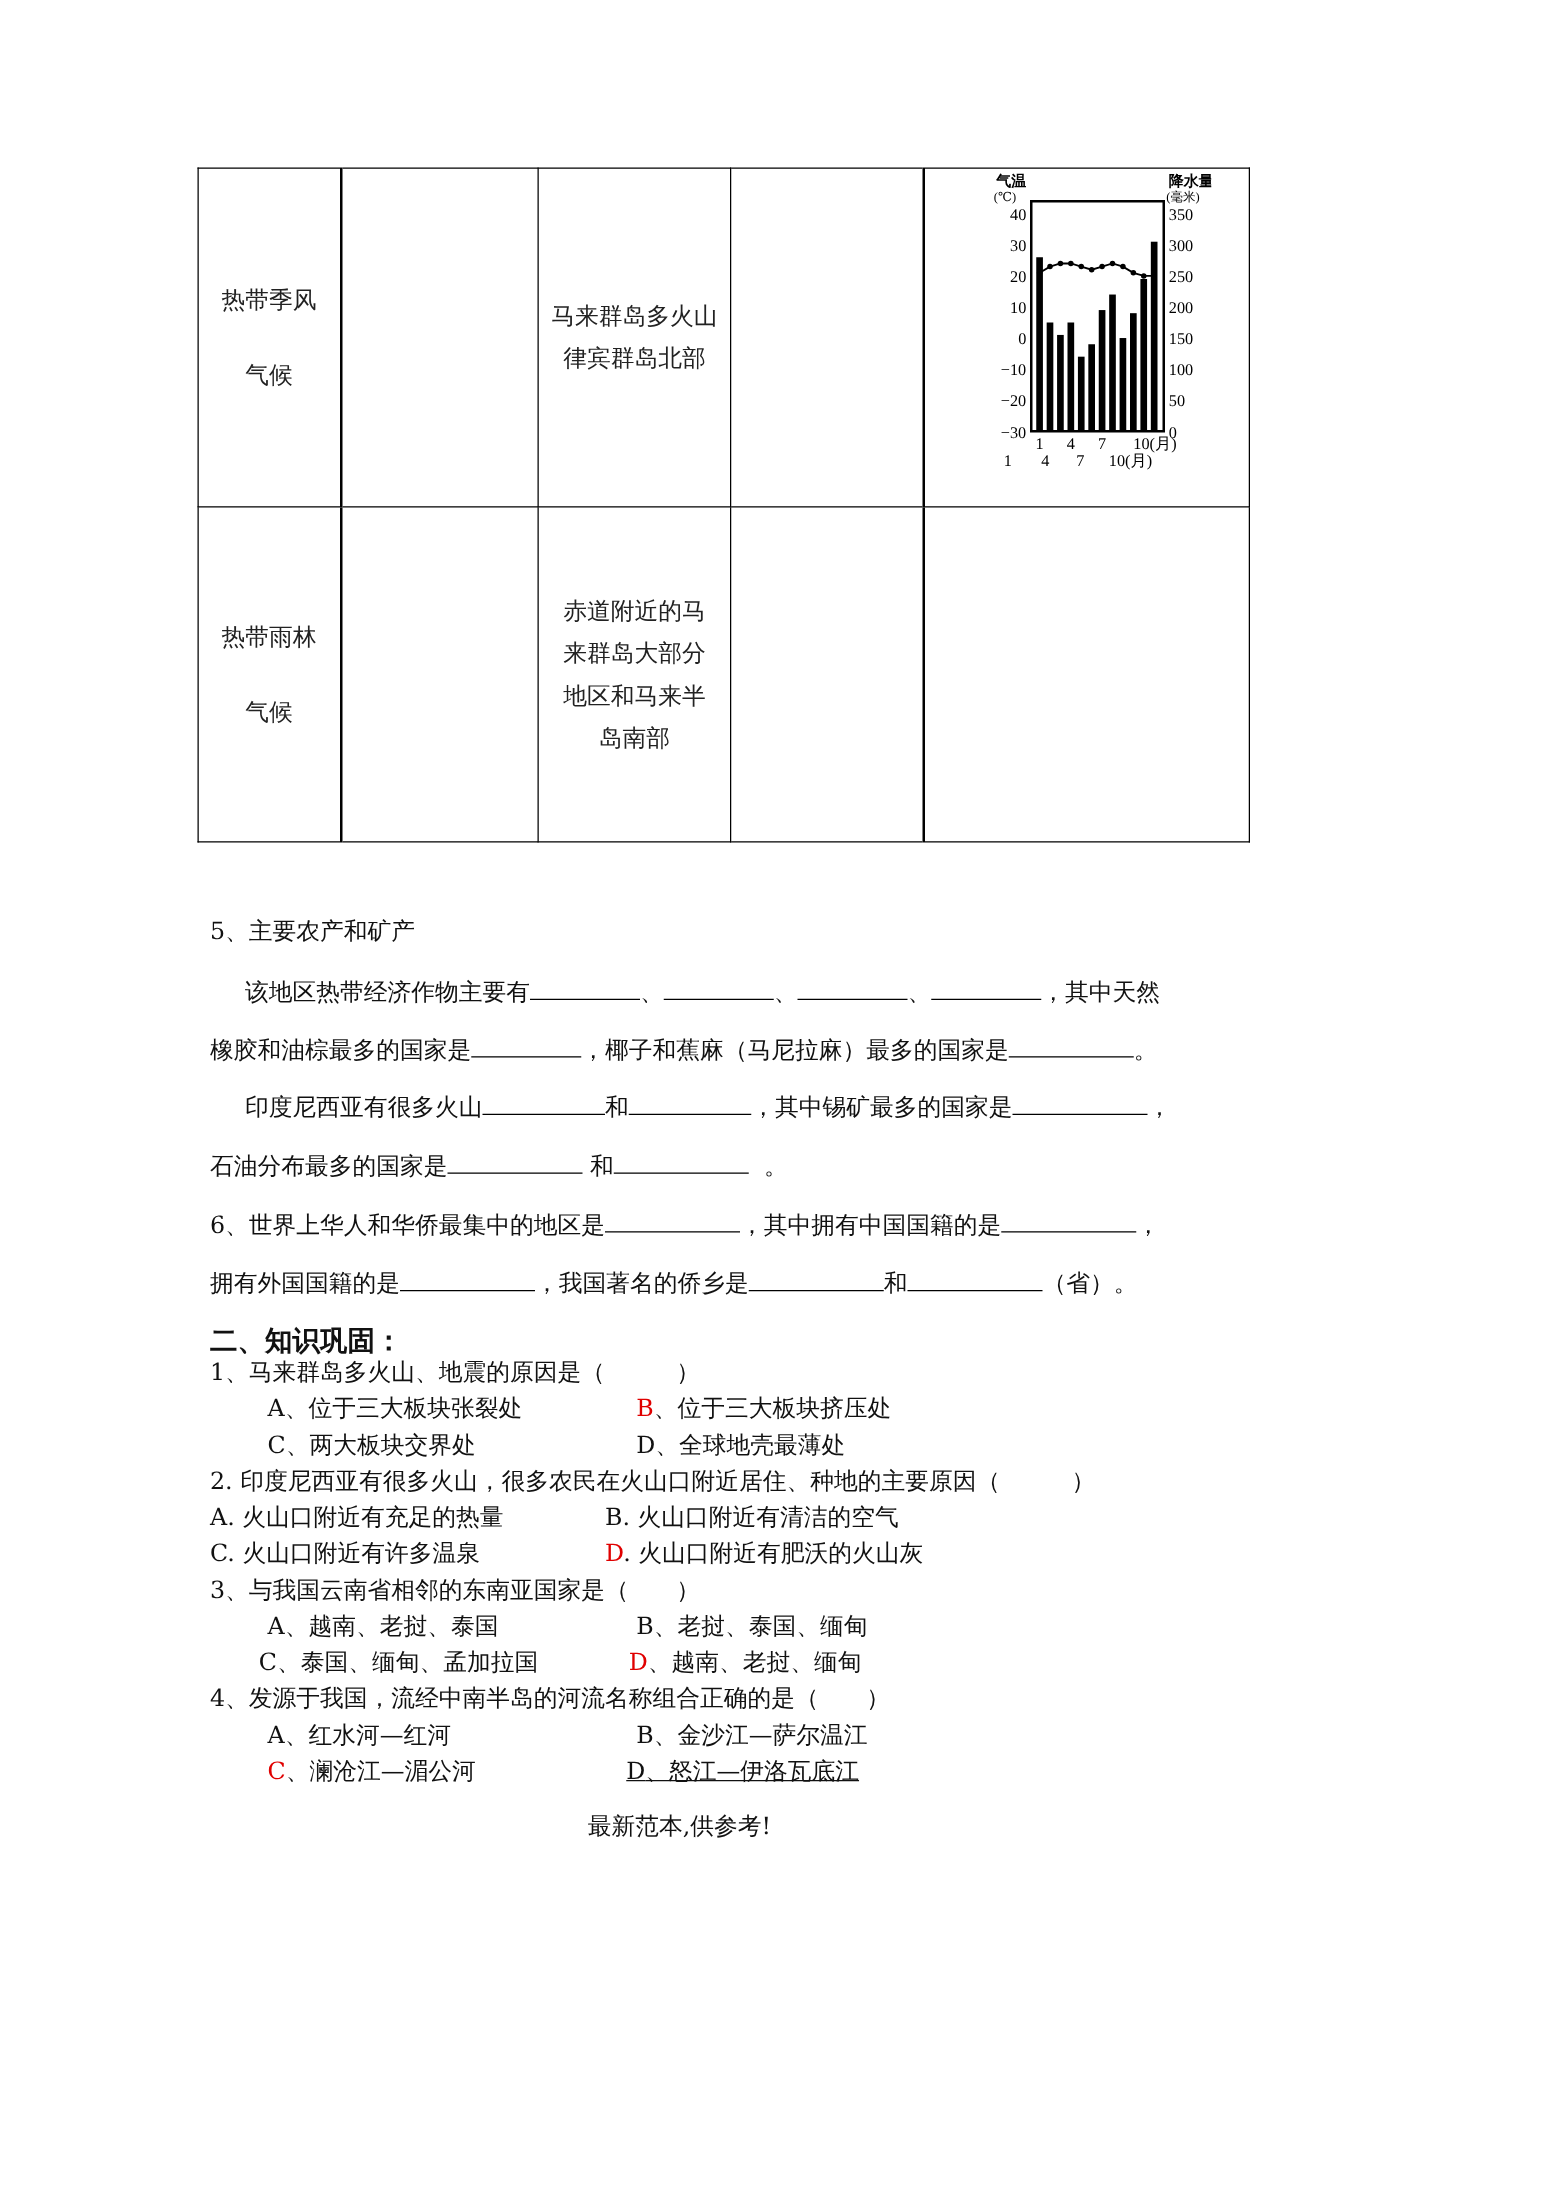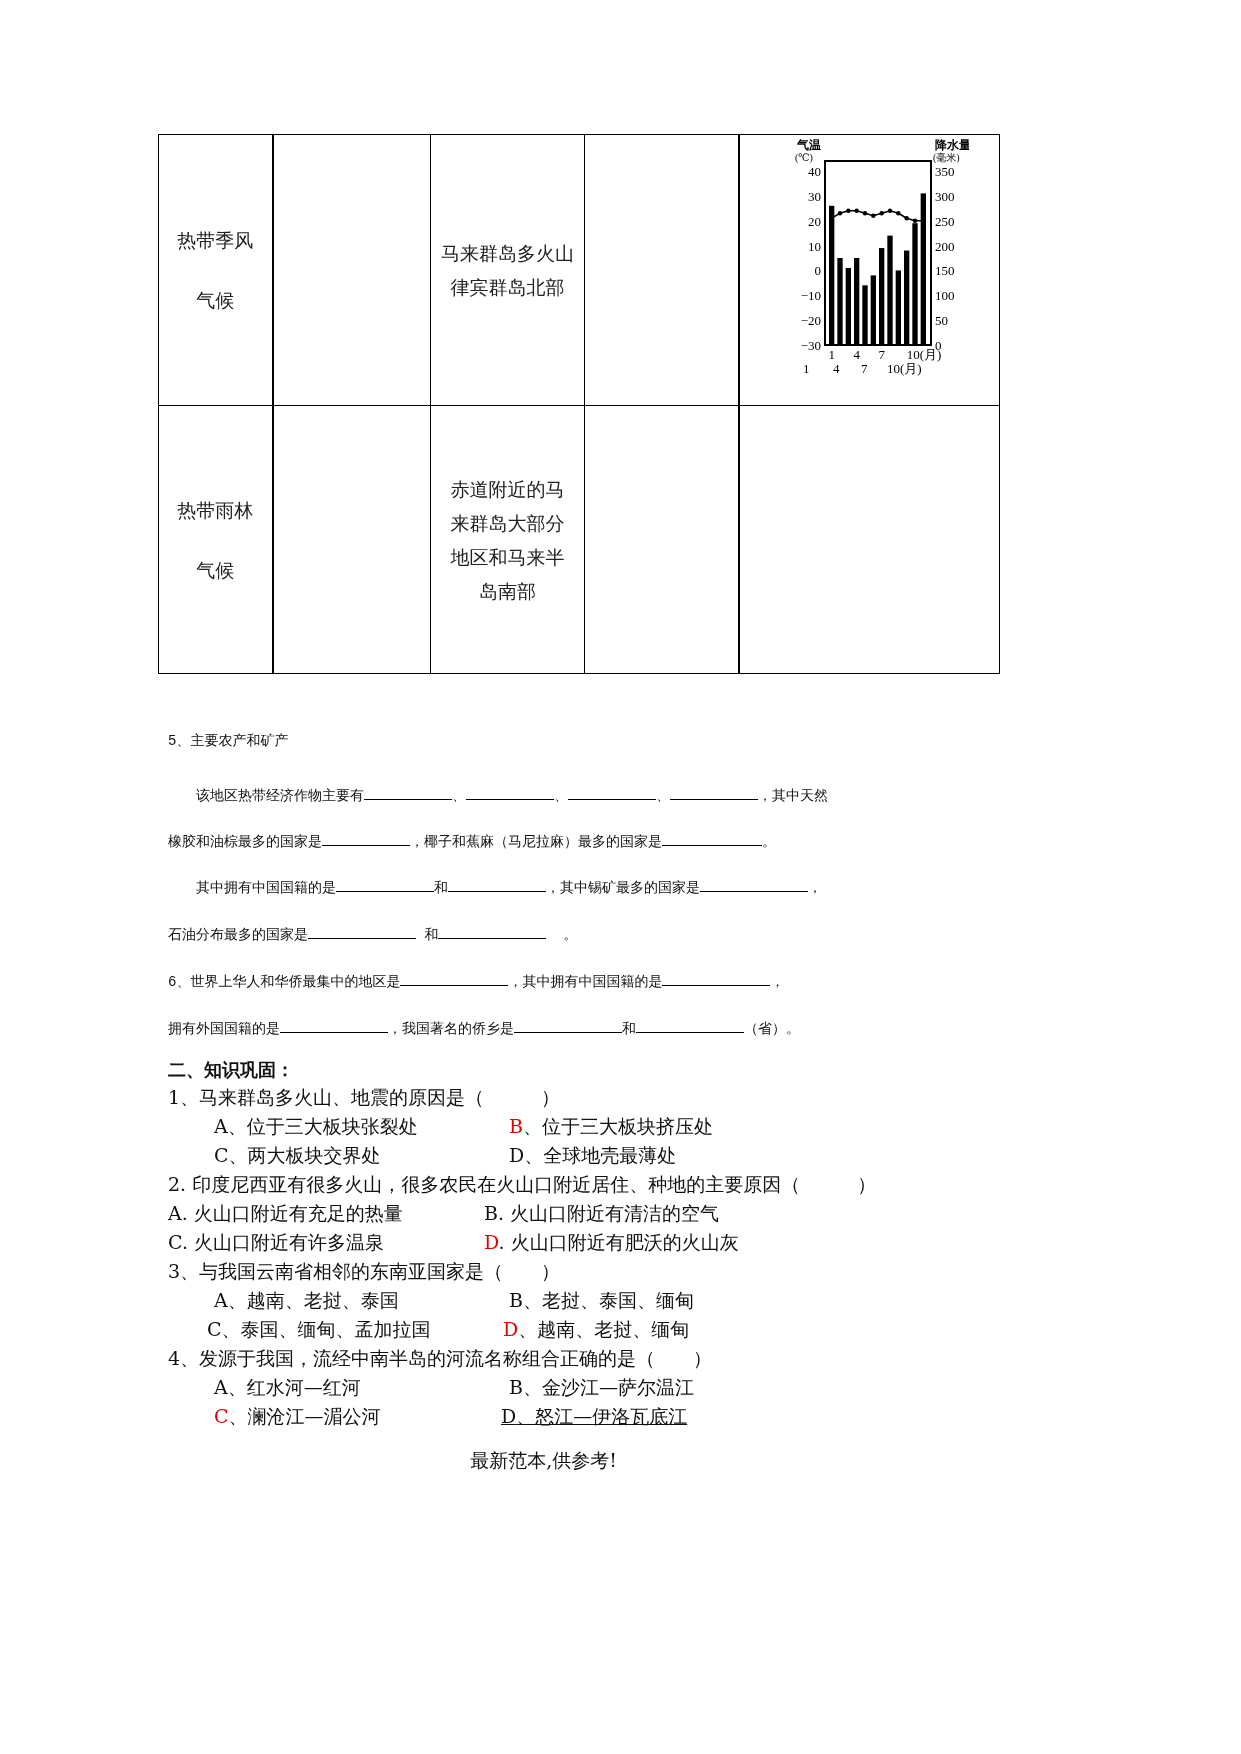--- a/index.html
+++ b/index.html
@@ -8,21 +8,21 @@
   table.climate { position: absolute; left: 158px; top: 134px; width: 841px;
                   border-collapse: collapse; table-layout: fixed; }
   table.climate td { border: 1px solid #000; text-align: center; vertical-align: middle;
                      font-size: 19px; color: #222; padding: 0; }
   table.climate td.thick-l { border-left: 2px solid #000; }
   tr.hdr td { height: 34px; }
   tr.r1 td { height: 270px; }
   tr.r2 td { height: 267px; }
   .type-cell div { line-height: 60px; }
   .region-cell div { line-height: 34px; padding: 0 8px; }
-  .line { position: absolute; font-size: 14px; white-space: nowrap; left: 168px; font-family: Liberation Mono, monospace; }
+  .line { position: absolute; font-size: 19px; white-space: nowrap; left: 168px; }
   .blank { display: inline-block; border-bottom: 1px solid #000; height: 20px; vertical-align: baseline; }
   .q { position: absolute; font-size: 19px; white-space: nowrap; }
   .red { color: #e00000; }
   .section-title { font-weight: bold; font-family: "DejaVu Sans", "Liberation Sans", sans-serif; }
   .footer { position: absolute; top: 1448px; left: 0; width: 1087px; text-align: center; font-size: 19px; }
   svg text { font-family: "Liberation Serif", "DejaVu Serif", serif; }
 </style>
 </head>
 <body>
 
@@ -129,36 +129,36 @@
 
 <div class="line" style="top:779px; left:196px;">
   <span>该地区热带经济作物主要有</span><span class="blank" style="width:88px"></span><span>、</span><span class="blank" style="width:88px"></span><span>、</span><span class="blank" style="width:88px"></span><span>、</span><span class="blank" style="width:88px"></span><span>，其中天然</span>
 </div>
 
 <div class="line" style="top:825px;">
   <span>橡胶和油棕最多的国家是</span><span class="blank" style="width:88px"></span><span>，椰子和蕉麻（马尼拉麻）最多的国家是</span><span class="blank" style="width:100px"></span><span>。</span>
 </div>
 
 <div class="line" style="top:871px; left:196px;">
-  <span>其中拥有中国国籍的是</span><span class="blank" style="width:98px"></span><span>和</span><span class="blank" style="width:98px"></span><span>，其中锡矿最多的国家是</span><span class="blank" style="width:108px"></span><span>，</span>
+  <span>印度尼西亚有很多火山</span><span class="blank" style="width:98px"></span><span>和</span><span class="blank" style="width:98px"></span><span>，其中锡矿最多的国家是</span><span class="blank" style="width:108px"></span><span>，</span>
 </div>
 
 <div class="line" style="top:918px;">
   <span>石油分布最多的国家是</span><span class="blank" style="width:108px"></span>&nbsp;<span>和</span><span class="blank" style="width:108px"></span>&nbsp;&nbsp;<span>。</span>
 </div>
 
 <div class="line" style="top:965px;">
   <span>6、世界上华人和华侨最集中的地区是</span><span class="blank" style="width:108px"></span><span>，其中拥有中国国籍的是</span><span class="blank" style="width:108px"></span><span>，</span>
 </div>
 
 <div class="line" style="top:1012px;">
   <span>拥有外国国籍的是</span><span class="blank" style="width:108px"></span><span>，我国著名的侨乡是</span><span class="blank" style="width:108px"></span><span>和</span><span class="blank" style="width:108px"></span><span>（省）。</span>
 </div>
 
-<div class="q section-title" style="top:1058px; left:168px; font-size:18px;">二、知识巩固：</div>
+<div class="q section-title" style="top:1058px; left:168px; font-size:22px;">二、知识巩固：</div>
 
 <div class="q" style="top:1085px; left:168px;">1、马来群岛多火山、地震的原因是（　　　）</div>
 <div class="q" style="top:1114px; left:214px;"><span>A</span><span>、位于三大板块张裂处</span></div>
 <div class="q" style="top:1114px; left:509px;"><span class="red" style="color: rgb(224, 0, 0);">B</span><span>、位于三大板块挤压处</span></div>
 <div class="q" style="top:1143px; left:214px;"><span>C</span><span>、两大板块交界处</span></div>
 <div class="q" style="top:1143px; left:509px;"><span>D</span><span>、全球地壳最薄处</span></div>
 
 <div class="q" style="top:1172px; left:168px;">2. 印度尼西亚有很多火山，很多农民在火山口附近居住、种地的主要原因（　　　）</div>
 <div class="q" style="top:1201px; left:168px;"><span>A</span><span>. 火山口附近有充足的热量</span></div>
 <div class="q" style="top:1201px; left:484px;"><span>B</span><span>. 火山口附近有清洁的空气</span></div>

